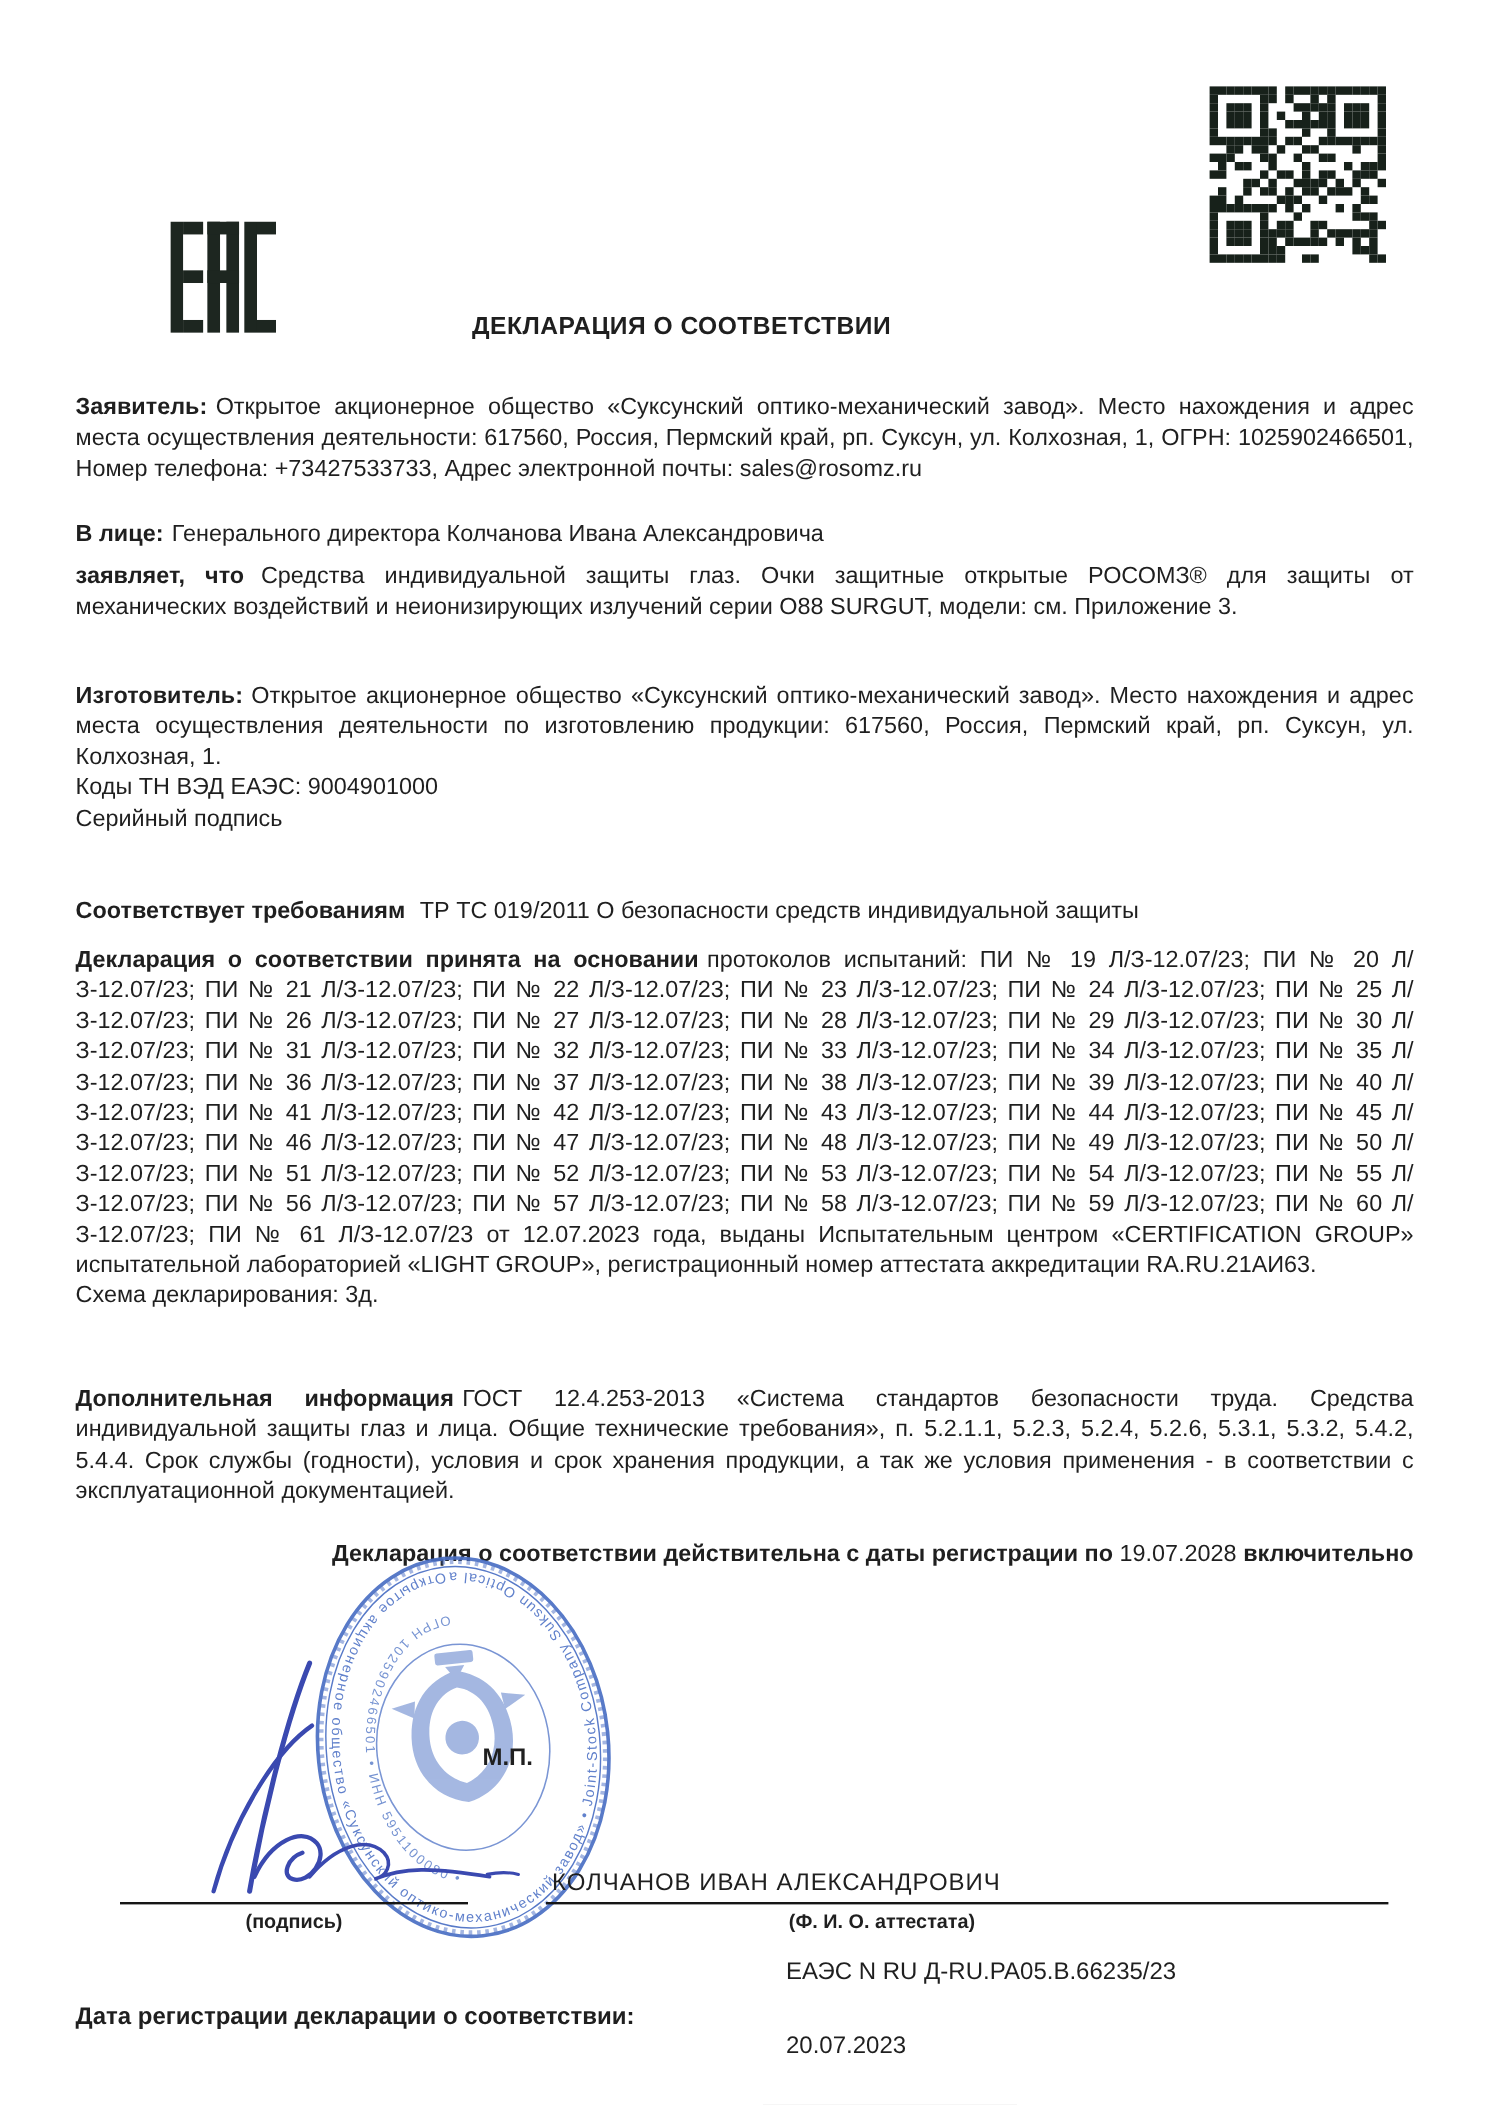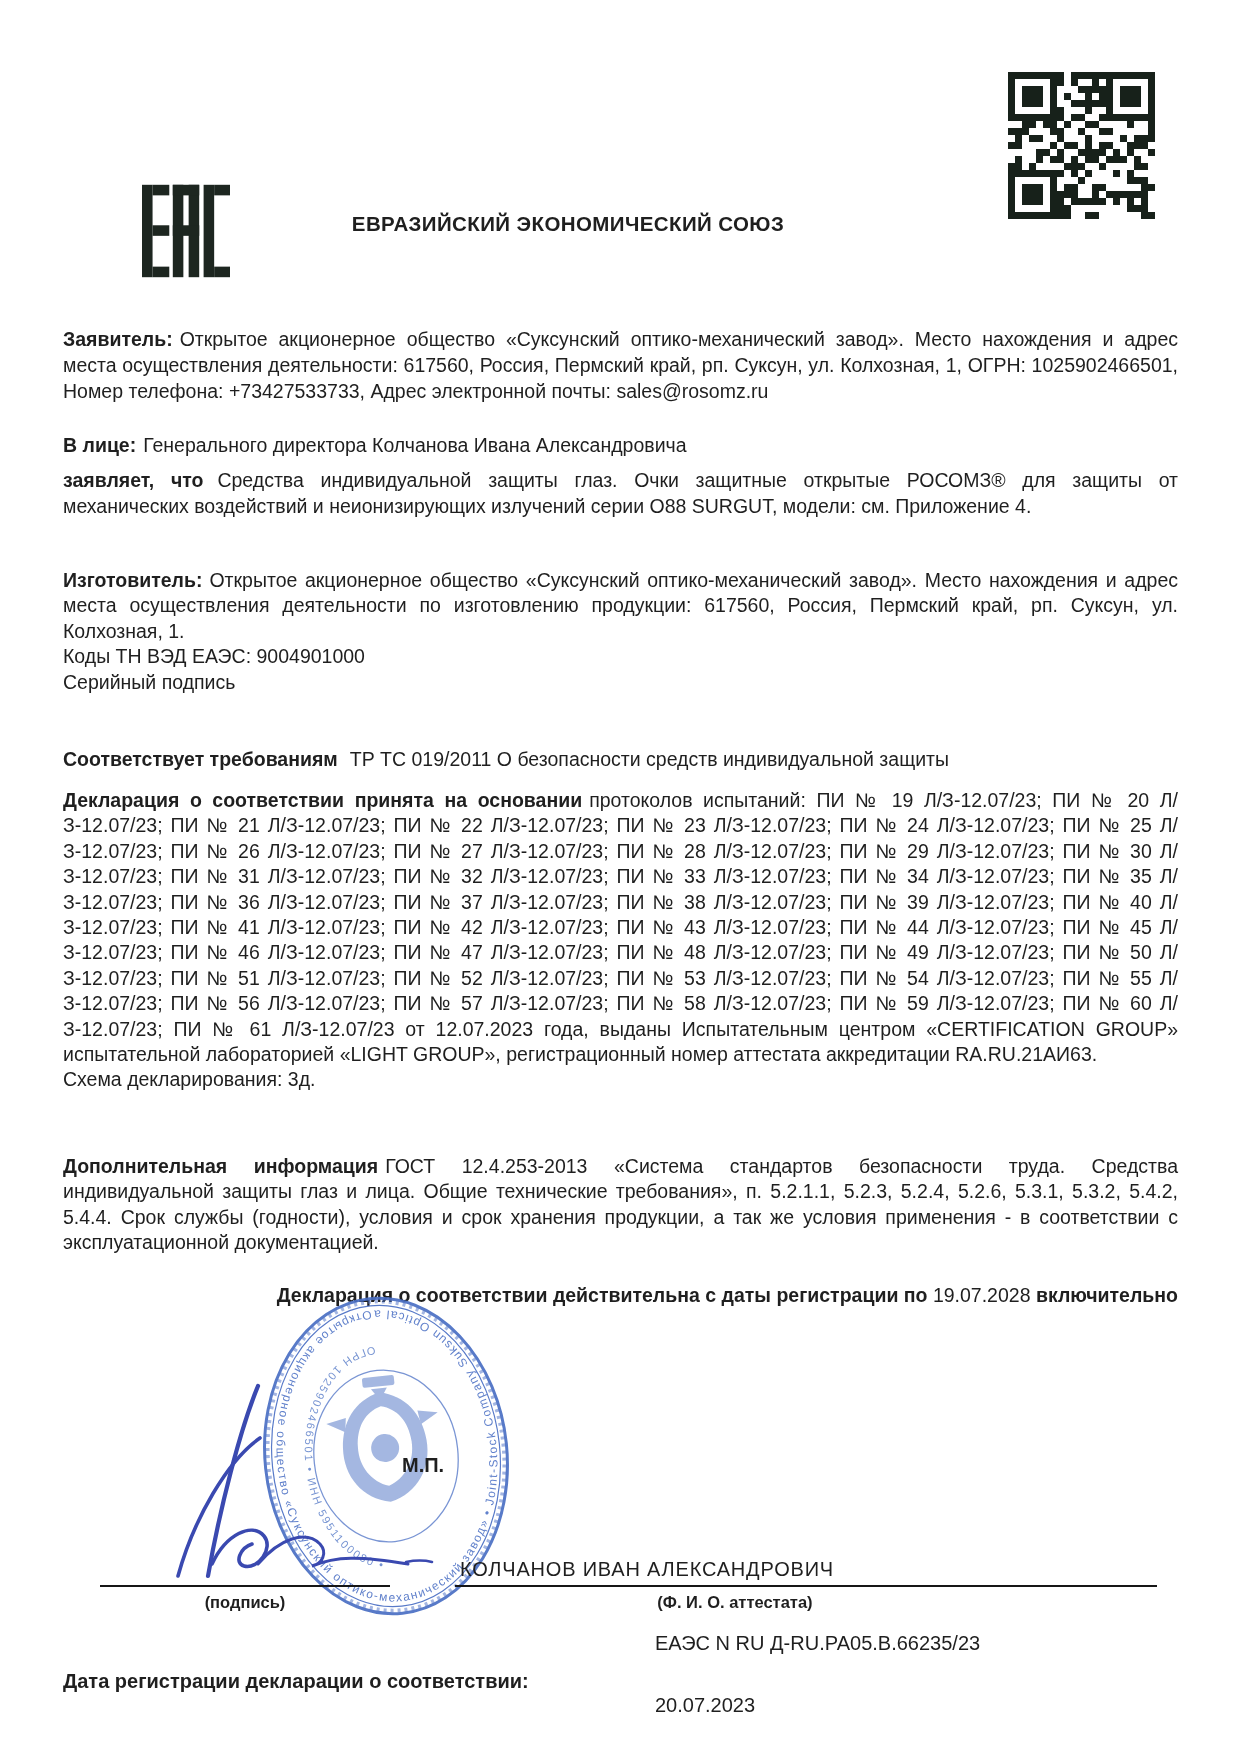--- a/index.html
+++ b/index.html
@@ -278,32 +278,32 @@
       <rect x="35" y="0" width="12" height="105"></rect>
         <rect x="53" y="0" width="12" height="105"></rect>
       <rect x="35" y="0" width="30" height="12"></rect>
         <rect x="35" y="46" width="30" height="12"></rect>
       <rect x="70" y="0" width="12" height="105"></rect>
         <rect x="82" y="0" width="18" height="12"></rect>
       <rect x="82" y="93" width="18" height="12"></rect>
     </g>
   </svg>
 
-  <div class="title" style="top:212px">ЕВРАЗИЙСКИЙ ЭКОНОМИЧЕСКИЙ СОЮЗ</div>
+  <div class="title" style="top:260px">ДЕКЛАРАЦИЯ О СООТВЕТСТВИИ</div>
 
   <div class="para" style="top:326px">
     <span class="lbl">Заявитель:</span><span>Открытое акционерное общество «Суксунский оптико-механический завод». Место нахождения и адрес места осуществления деятельности: 617560, Россия, Пермский край, рп. Суксун, ул. Колхозная, 1, ОГРН: 1025902466501, Номер телефона: +73427533733, Адрес электронной почты: sales@rosomz.ru</span>
   </div>
 
   <div class="para" style="top:432px">
     <span class="lbl">В лице:</span><span>Генерального директора Колчанова Ивана Александровича</span>
   </div>
 
   <div class="para" style="top:468px;line-height:25.8px">
-    <span class="lbl" style="margin-right:14px">заявляет, что</span><span>Средства индивидуальной защиты глаз. Очки защитные открытые РОСОМЗ® для защиты от механических воздействий и неионизирующих излучений серии О88 SURGUT, модели: см. Приложение 4.</span>
+    <span class="lbl" style="margin-right:14px">заявляет, что</span><span>Средства индивидуальной защиты глаз. Очки защитные открытые РОСОМЗ® для защиты от механических воздействий и неионизирующих излучений серии О88 SURGUT, модели: см. Приложение 3.</span>
   </div>
 
   <div class="para" style="top:568px;line-height:25.4px">
     <div><span class="lbl">Изготовитель:</span><span>Открытое акционерное общество «Суксунский оптико-механический завод». Место нахождения и адрес места осуществления деятельности по изготовлению продукции: 617560, Россия, Пермский край, рп. Суксун, ул. Колхозная, 1.</span></div>
     <div style="text-align:left">Коды ТН ВЭД ЕАЭС: 9004901000</div>
     <div style="text-align:left">Серийный подпись</div>
   </div>
 
   <div class="para" style="top:746px;text-align:left">
     <span class="lbl" style="margin-right:12px">Соответствует требованиям</span><span>ТР ТС 019/2011 О безопасности средств индивидуальной защиты</span>

